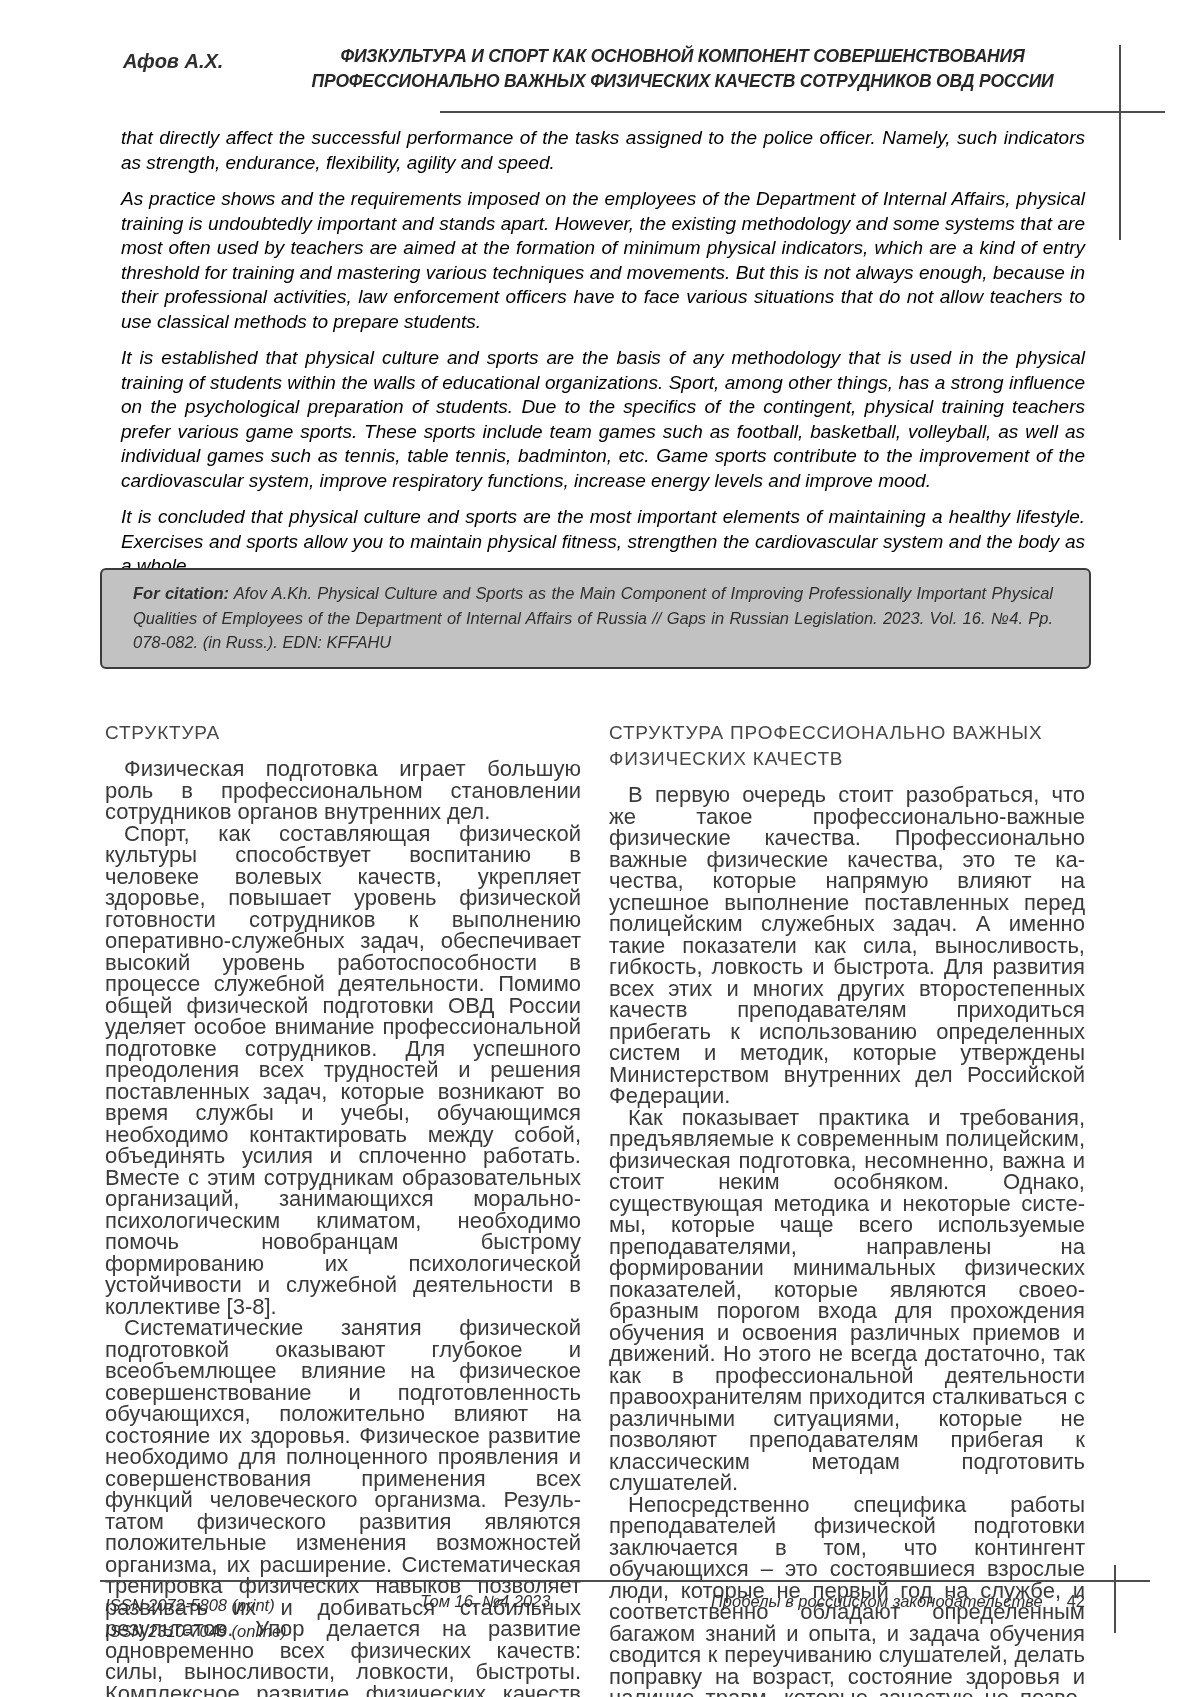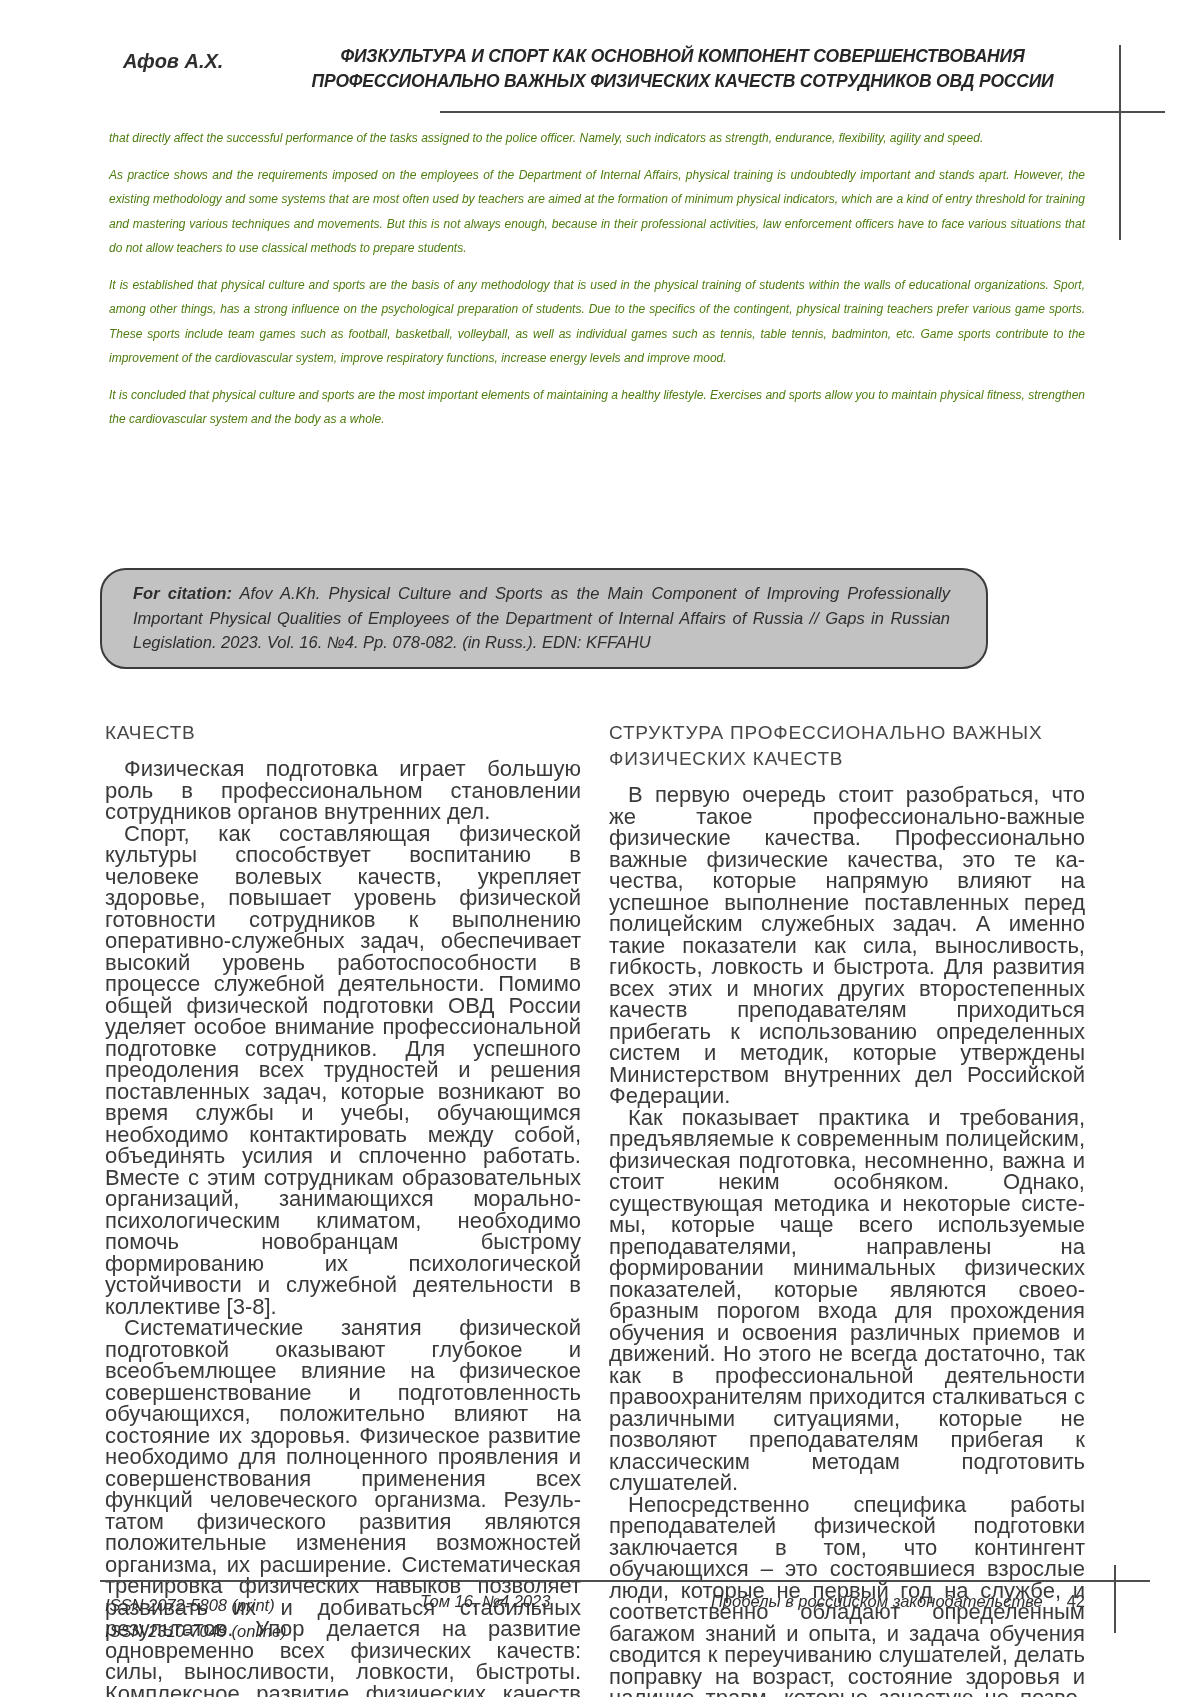--- a/index.html
+++ b/index.html
@@ -28,33 +28,33 @@
   .rule{position:absolute; background:#4d4d4d;}
   .header-hrule{left:440px; top:111px; width:725px; height:2px;}
   .header-vrule{left:1119px; top:45px; width:2px; height:195px;}
   .footer-hrule{left:100px; top:1580px; width:1050px; height:2px;}
   .footer-vrule{left:1114px; top:1565px; width:2px; height:68px;}
   
   .abstract{
     position:absolute; left:105px; top:126px; width:980px;
   }
   .abstract p{
-    margin:0 0 12px 4px;
-    font-size:12px; line-height:24.5px;
-    font-style:italic; text-align:justify; color:#4d7c0f;
+    margin:0 0 12px 16px;
+    font-size:19px; line-height:24.5px;
+    font-style:italic; text-align:justify; color:#000000;
   }
   .abstract .keywords{margin-top:24px;}
   .lead{font-weight:bold;}
   
   .citation-box{
-    position:absolute; left:100px; top:568px; width:888px;
+    position:absolute; left:100px; top:568px; width:991px;
     box-sizing:border-box;
     background:#c2c2c2;
     border:2px solid #3b3b3b;
-    border-radius:26px;
+    border-radius:6px;
     padding:11px 36px 12px 31px;
   }
   .citation-box p{
     margin:0;
     font-size:16.5px; line-height:24.5px;
     font-style:italic; text-align:justify; color:#2f2f2f;
   }
   
   .columns{
     position:absolute; left:105px; top:720px; width:980px;
@@ -103,21 +103,21 @@
     <p>It is established that physical culture and sports are the basis of any methodology that is used in the physical training of students within the walls of educational organizations. Sport, among other things, has a strong influence on the psychological preparation of students. Due to the specifics of the contingent, physical training teachers prefer various game sports. These sports include team games such as football, basketball, volleyball, as well as individual games such as tennis, table tennis, badminton, etc. Game sports contribute to the improvement of the cardiovascular system, improve respiratory functions, increase energy levels and improve mood.</p>
     <p>It is concluded that physical culture and sports are the most important elements of maintaining a healthy lifestyle. Exercises and sports allow you to maintain physical fitness, strengthen the cardiovascular system and the body as a whole.</p>
   </section>
 
   <div class="citation-box">
     <p><span class="lead">For citation:</span> <span>Afov A.Kh. Physical Culture and Sports as the Main Component of Improving Professionally Important Physical Qualities of Employees of the Department of Internal Affairs of Russia // Gaps in Russian Legislation. 2023. Vol. 16. №4. Pp. 078-082. (in Russ.). EDN: KFFAHU</span></p>
   </div>
 
   <div class="columns">
     <div class="col">
-      <h2>КАЧЕСТВ</h2>
+      <h2>СТРУКТУРА</h2>
       <p>Физическая подготовка играет большую роль в про­фессиональном становлении сотрудников органов внутренних дел.</p>
       <p>Спорт, как составляющая физической культуры спо­собствует воспитанию в человеке волевых качеств, укрепляет здоровье, повышает уровень физической готовности сотрудников к выполнению оператив­но-служебных задач, обеспечивает высокий уровень работоспособности в процессе служебной деятельно­сти. Помимо общей физической подготовки ОВД Рос­сии уделяет особое внимание профессиональной под­готовке сотрудников. Для успешного преодоления всех трудностей и решения поставленных задач, которые возникают во время службы и учебы, обучающимся необходимо контактировать между собой, объединять усилия и сплоченно работать. Вместе с этим сотрудни­кам образовательных организаций, занимающихся морально-психологическим климатом, необходимо помочь новобранцам быстрому формированию их психологической устойчивости и служебной деятель­ности в коллективе [3-8].</p>
       <p>Систематические занятия физической подготовкой оказывают глубокое и всеобъемлющее влияние на физическое совершенствование и подготовленность обучающихся, положительно влияют на состояние их здоровья. Физическое развитие необходимо для пол­ноценного проявления и совершенствования приме­нения всех функций человеческого организма. Резуль­татом физического развития являются положительные изменения возможностей организма, их расширение. Систематическая тренировка физических навыков по­зволяет развивать их и добиваться стабильных резуль­татов. Упор делается на развитие одновременно всех физических качеств: силы, выносливости, ловкости, быстроты. Комплексное развитие физических качеств организма способствует формированию стабильной базы двигательных навыков [1; 2; 7].</p>
     </div>
     <div class="col">
       <h2>СТРУКТУРА ПРОФЕССИОНАЛЬНО ВАЖНЫХ ФИЗИЧЕСКИХ КАЧЕСТВ</h2>
       <p>В первую очередь стоит разобраться, что же такое профессионально-важные физические качества. Про­фессионально важные физические качества, это те ка­чества, которые напрямую влияют на успешное выпол­нение поставленных перед полицейским служебных задач. А именно такие показатели как сила, вынос­ливость, гибкость, ловкость и быстрота. Для развития всех этих и многих других второстепенных качеств пре­подавателям приходиться прибегать к использованию определенных систем и методик, которые утверждены Министерством внутренних дел Российской Федера­ции.</p>
       <p>Как показывает практика и требования, предъявля­емые к современным полицейским, физическая под­готовка, несомненно, важна и стоит неким особняком. Однако, существующая методика и некоторые систе­мы, которые чаще всего используемые преподавате­лями, направлены на формировании минимальных физических показателей, которые являются своео­бразным порогом входа для прохождения обучения и освоения различных приемов и движений. Но этого не всегда достаточно, так как в профессиональной дея­тельности правоохранителям приходится сталкиваться с различными ситуациями, которые не позволяют пре­подавателям прибегая к классическим методам подго­товить слушателей.</p>
       <p>Непосредственно специфика работы преподава­телей физической подготовки заключается в том, что контингент обучающихся – это состоявшиеся взрос­лые люди, которые не первый год на службе, и соот­ветственно обладают определенным багажом знаний и опыта, и задача обучения сводится к переучиванию слушателей, делать поправку на возраст, состояние здоровья и наличие травм, которые зачастую не позво­ляют использовать стандартные методы.</p>
     </div>

